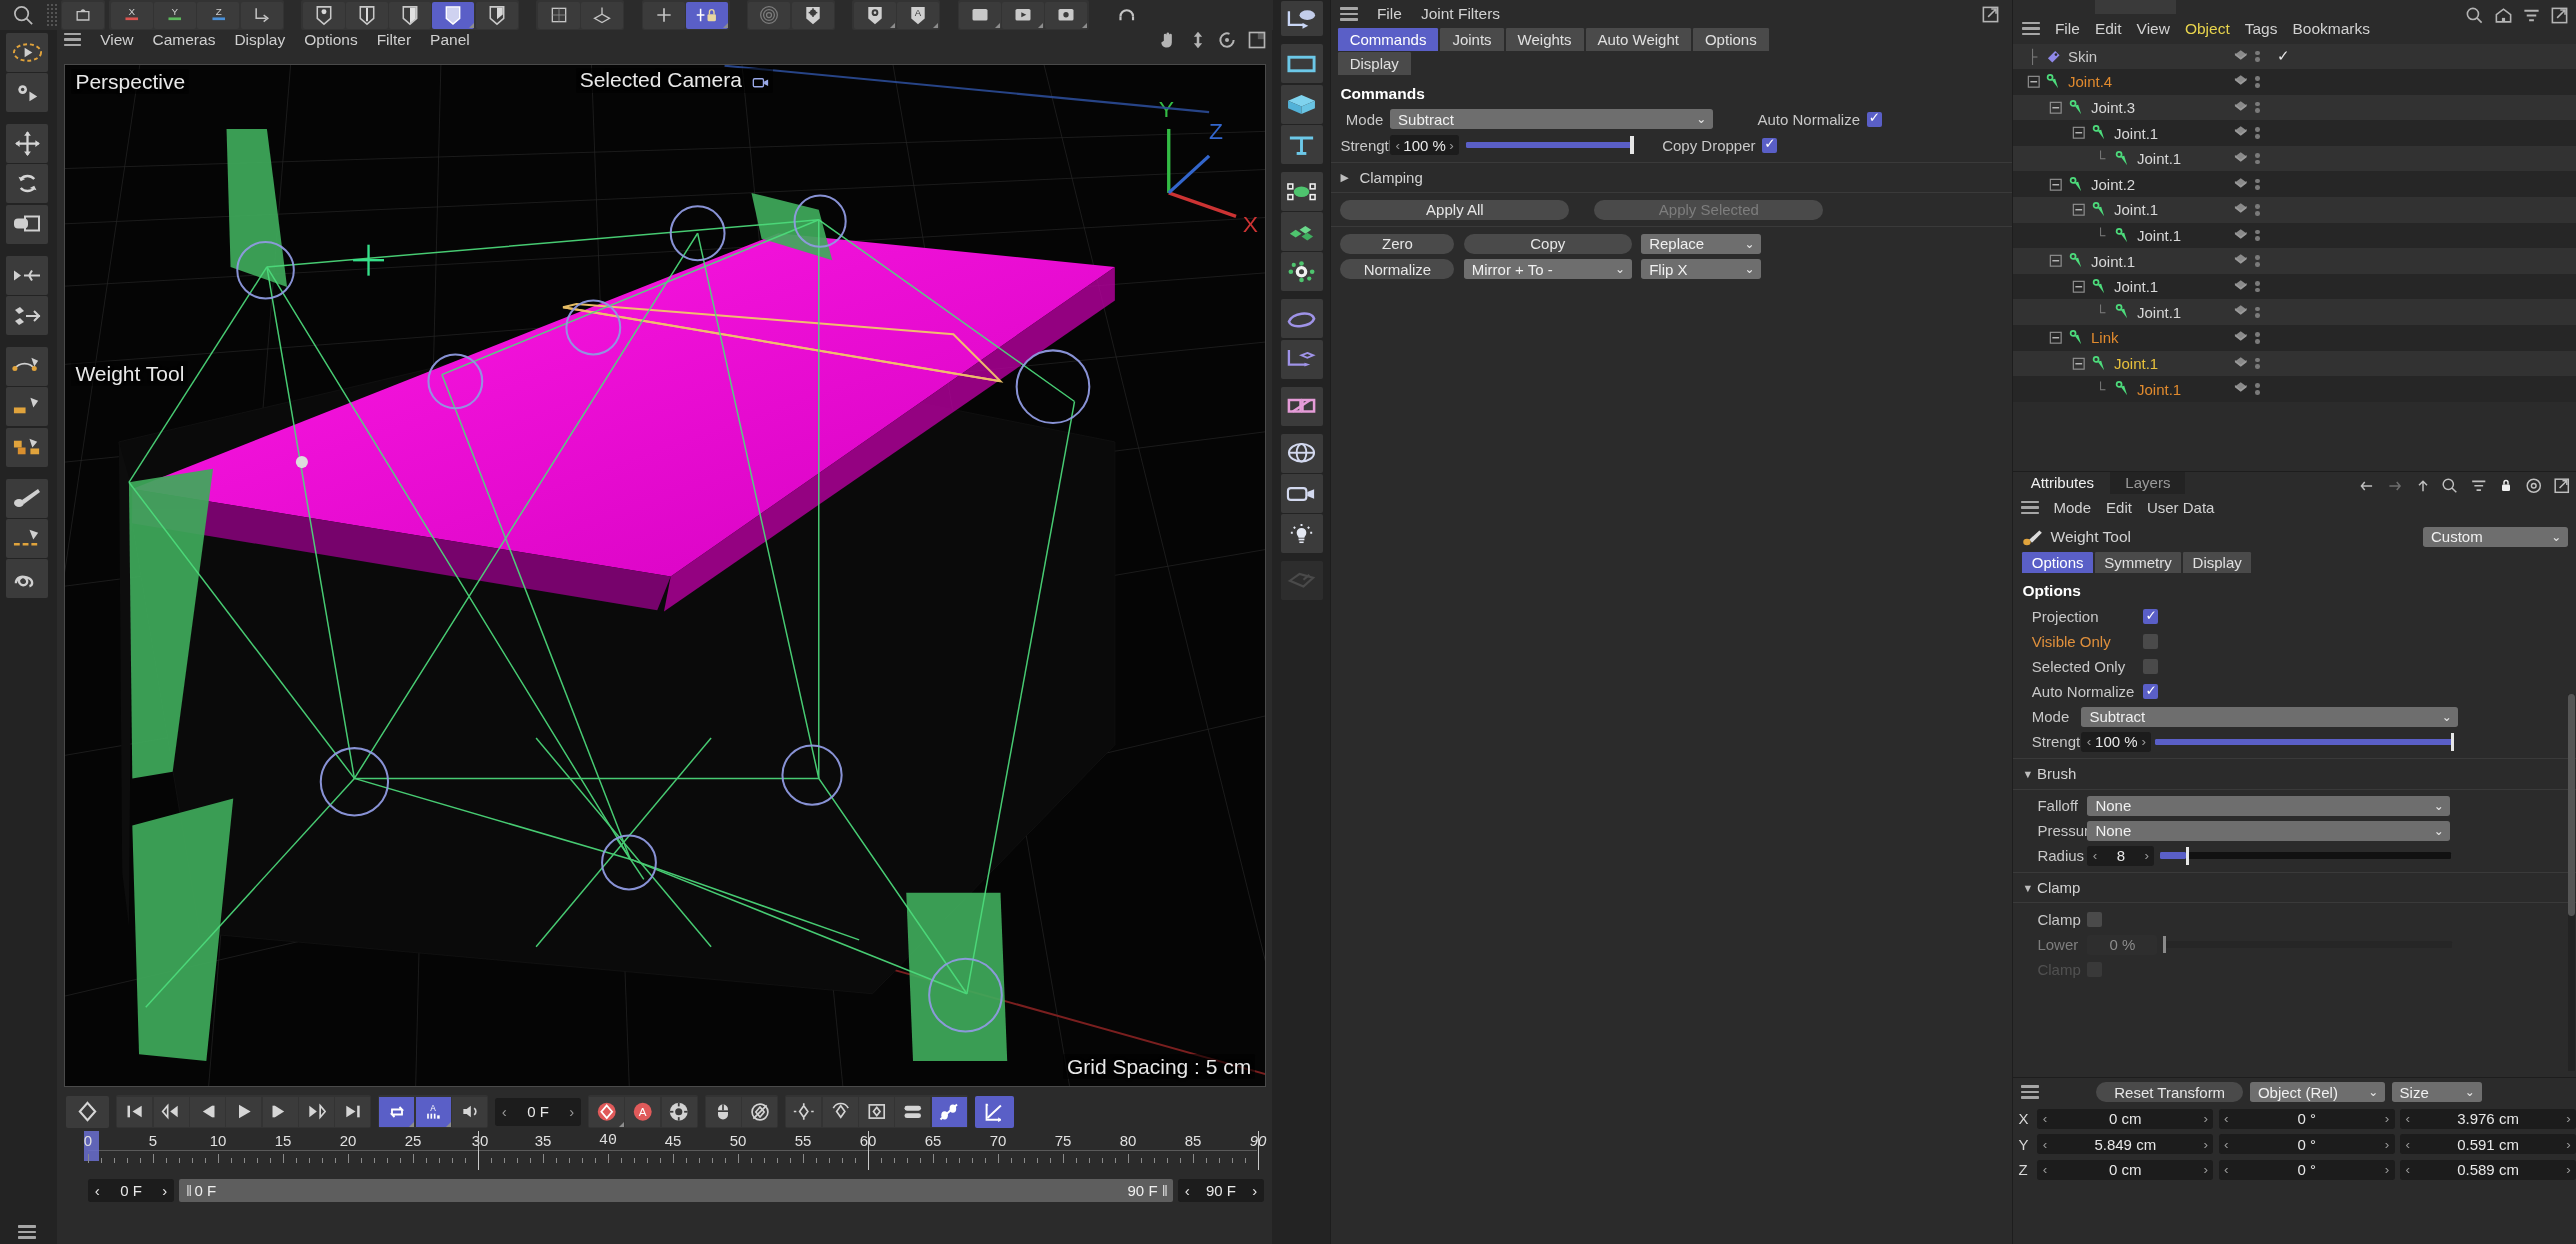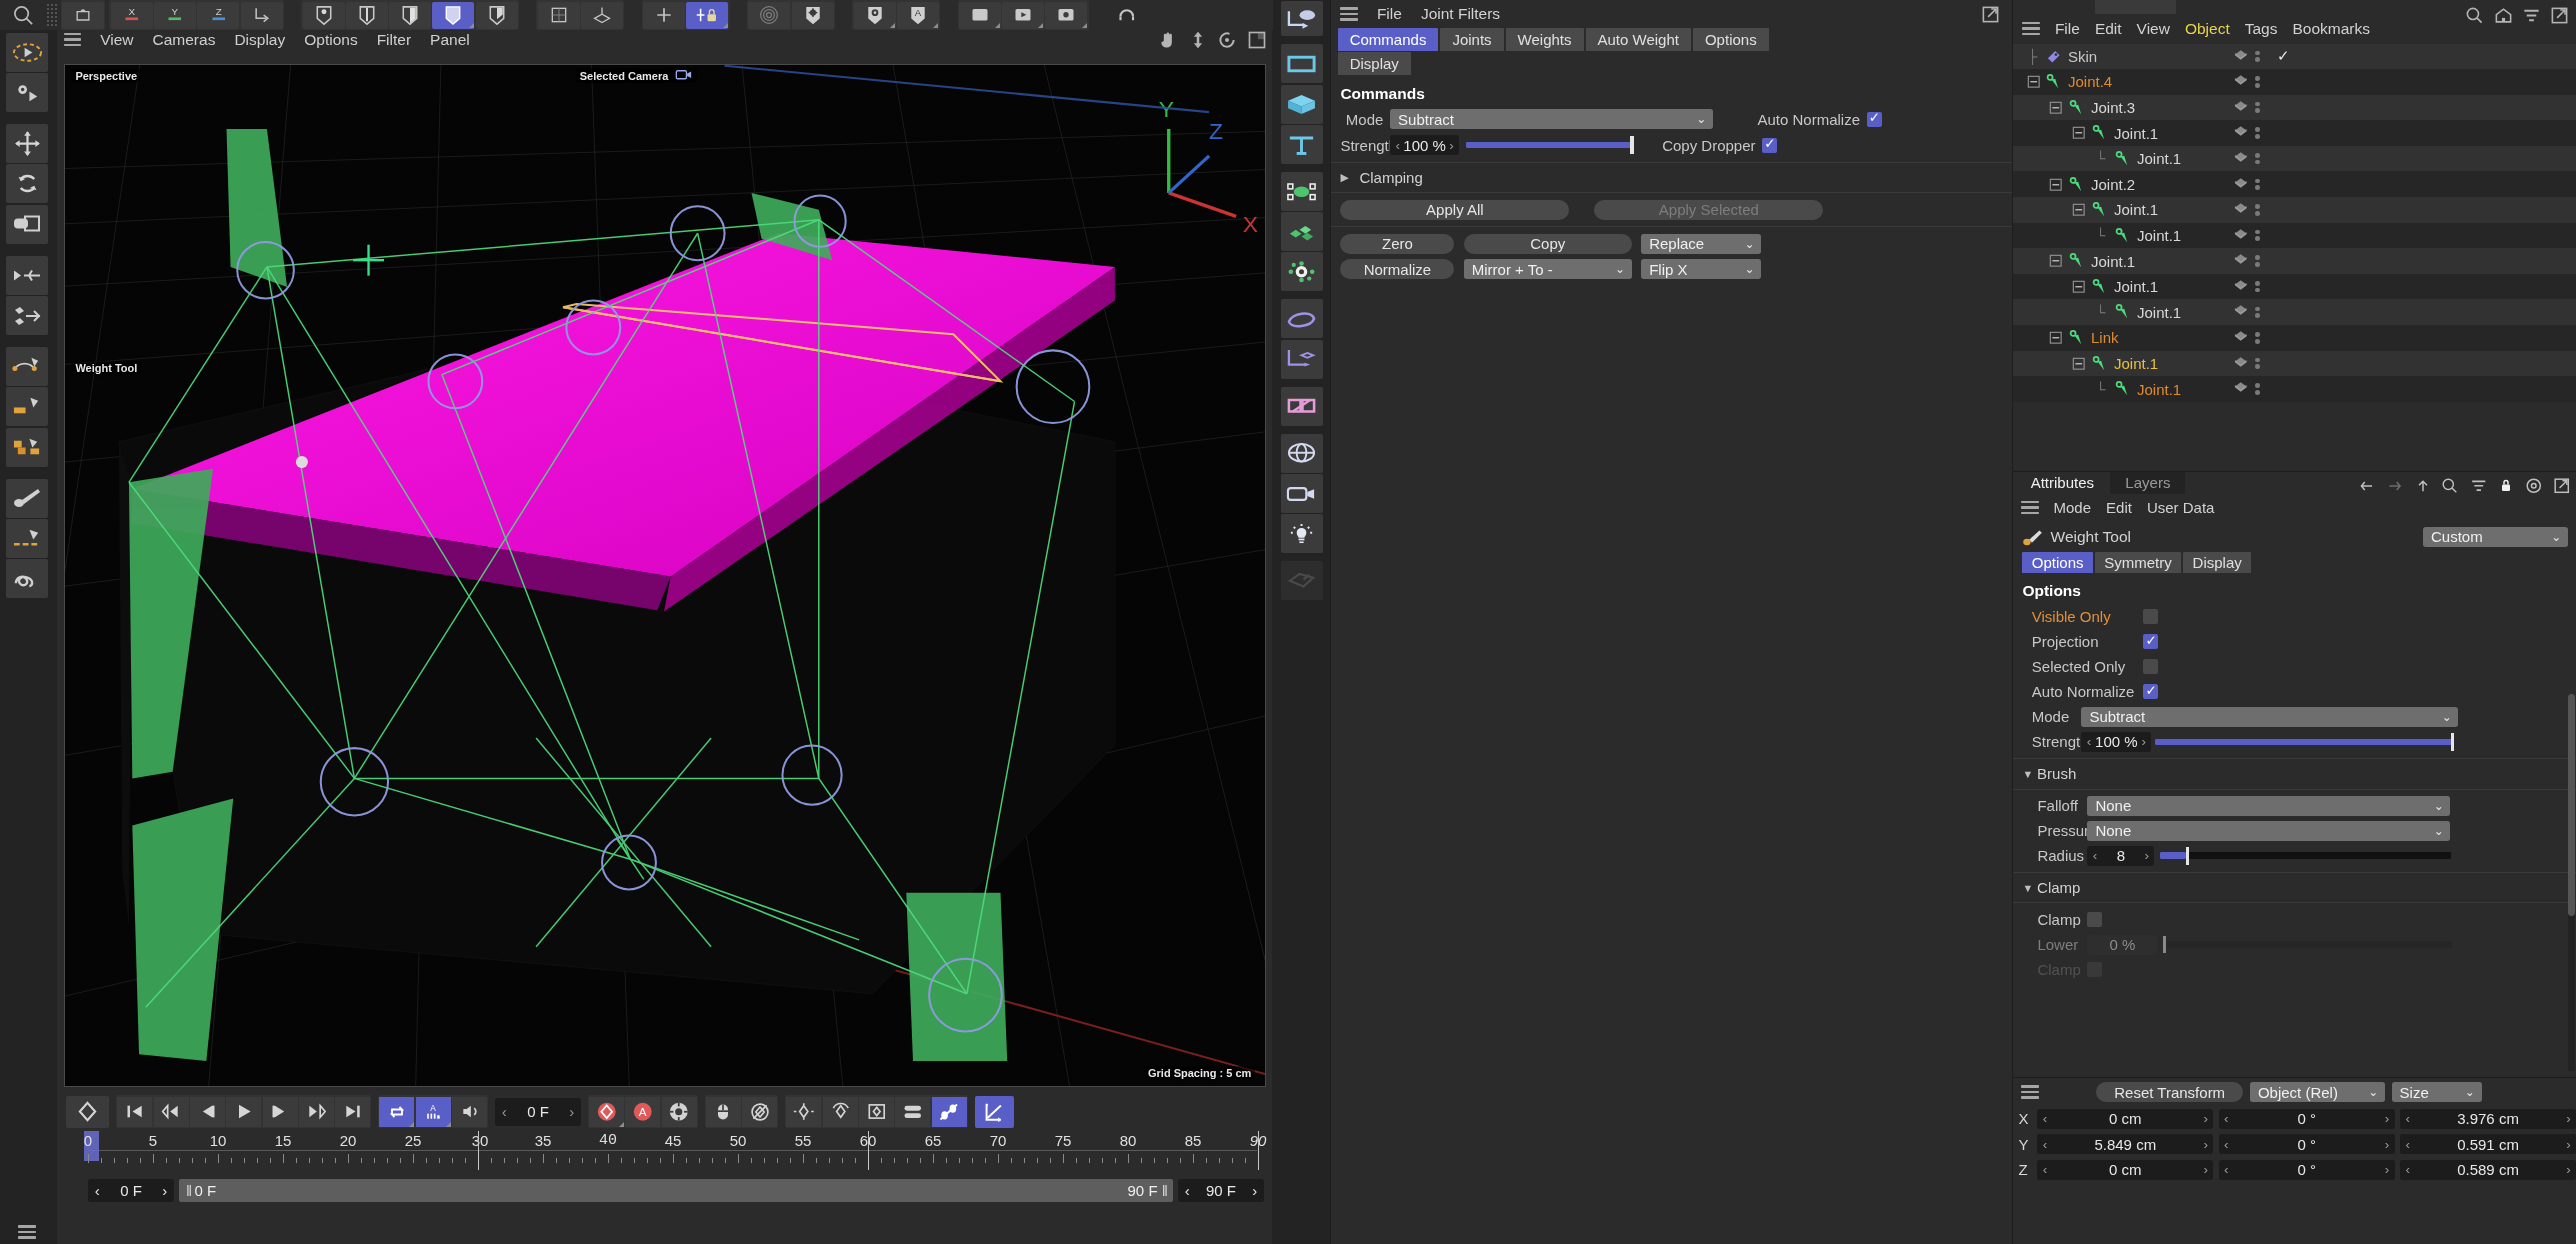--- a/index.html
+++ b/index.html
@@ -29,22 +29,22 @@
   .lgap { height:10.8px; }
 
   
   #vpwrap { position:absolute; left:57px; top:30px; width:1215px; height:1062px; background:#2b2b2b; }
   #vpmenu { height:19px; display:flex; align-items:center; gap:19px; padding-left:6.7px;
     font-size:15.5px; color:#cfcfcf; }
   #vpmenu .mi { cursor:default; }
   #vpnav { position:absolute; right:5.4px; top:0; height:19px; display:flex; align-items:center; gap:9.4px; }
   #viewport { position:absolute; left:6.7px; top:34px; width:1202px; height:1023px;
     background:#000; overflow:hidden; border:0.7px solid #4a4a4a; }
-  .vplabel { position:absolute; font-size:11px; color:#e8e8e8; text-shadow:0 0 3.4px #000;
-    background:rgba(0,0,0,.55); padding:0.7px 4px; border-radius:1.3px;font-weight:bold; }
+  .vplabel { position:absolute; font-size:21px; color:#e8e8e8; text-shadow:0 0 3.4px #000;
+    background:rgba(0,0,0,.55); padding:0.7px 4px; border-radius:1.3px; }
 
   
   #righttools { position:absolute; left:1273px; top:0px; width:57px; height:875px;
     background:#232323; display:flex; flex-direction:column; align-items:center; padding-top:1.3px; }
 
   
   #wm { position:absolute; left:1330px; top:0; width:682px; height:1245px; background:#2b2b2b;
     border-left:0.7px solid #1d1d1d; }
   #wmhead { height:28px; display:flex; align-items:center; gap:19px; padding-left:9.4px; font-size:15.5px; }
   .burger { width:17.5px; height:13.5px; display:flex; flex-direction:column; justify-content:space-between; }
@@ -1225,26 +1225,26 @@
 
     <div class="tabrow" style="padding-left:9.4px">
       <div class="tab act" style="height:21.5px;padding:0 9.4px">Options</div>
       <div class="tab" style="height:21.5px;padding:0 9.4px">Symmetry</div>
       <div class="tab" style="height:21.5px;padding:0 9.4px">Display</div>
     </div>
 
     <div class="sechead" style="padding-left:9.4px">Options</div>
 
     <div class="arow">
+      <span class="alab" style="width:121px; padding-left:9.4px">Projection</span>
+      <span class="chk on"></span>
+    </div>
+    <div class="arow">
       <span class="alab orange" style="width:121px; padding-left:9.4px">Visible Only</span>
       <span class="chk"></span>
-    </div>
-    <div class="arow">
-      <span class="alab" style="width:121px; padding-left:9.4px">Projection</span>
-      <span class="chk on"></span>
     </div>
     <div class="arow">
       <span class="alab" style="width:121px; padding-left:9.4px">Selected Only</span>
       <span class="chk"></span>
     </div>
     <div class="arow">
       <span class="alab" style="width:121px; padding-left:9.4px">Auto Normalize</span>
       <span class="chk on"></span>
     </div>
 

